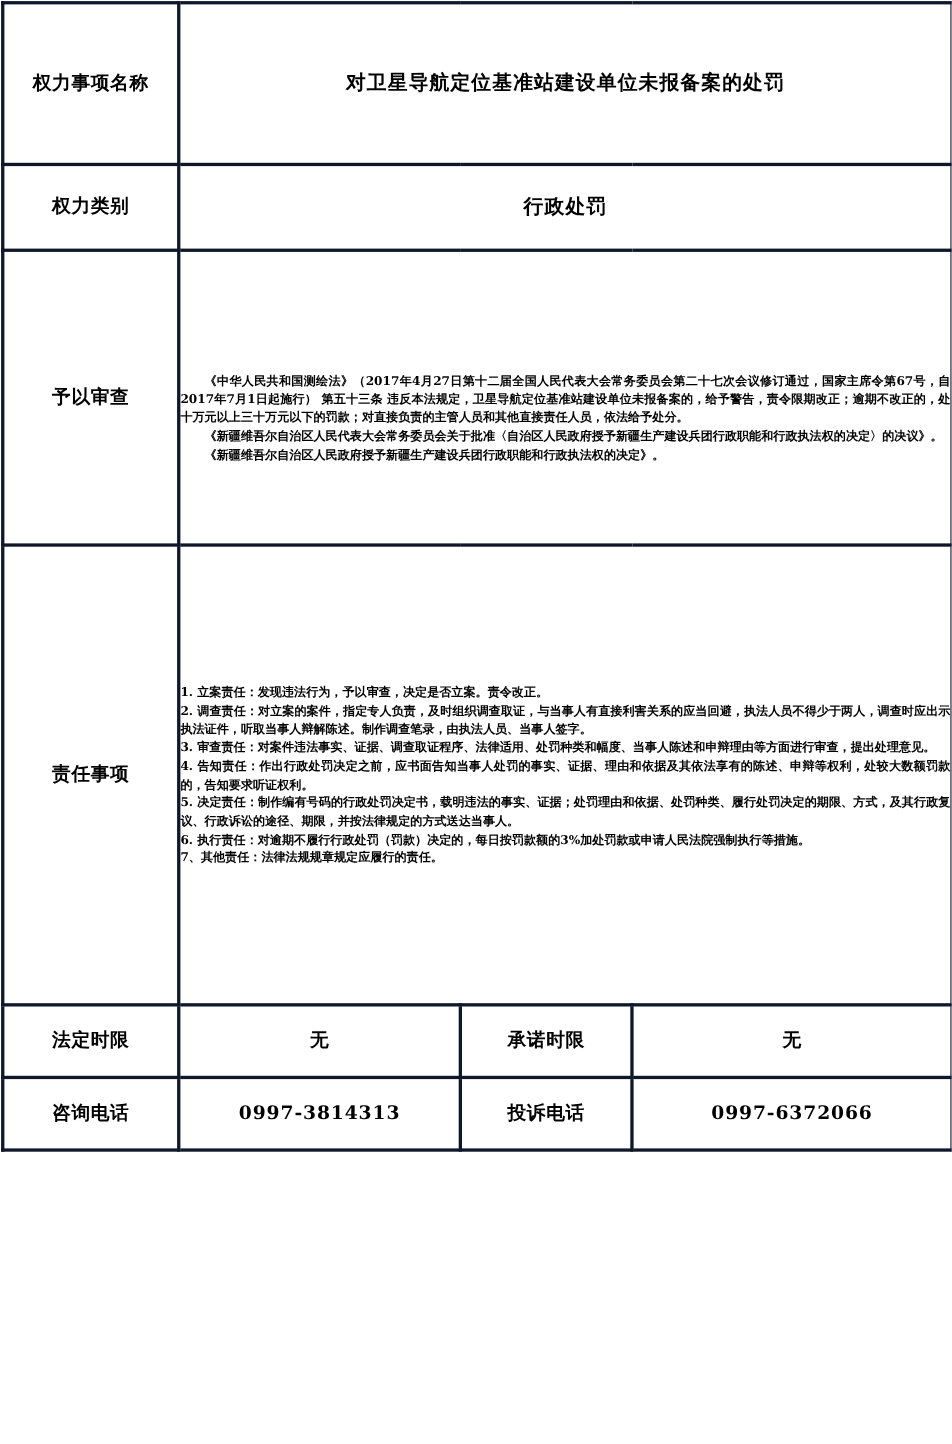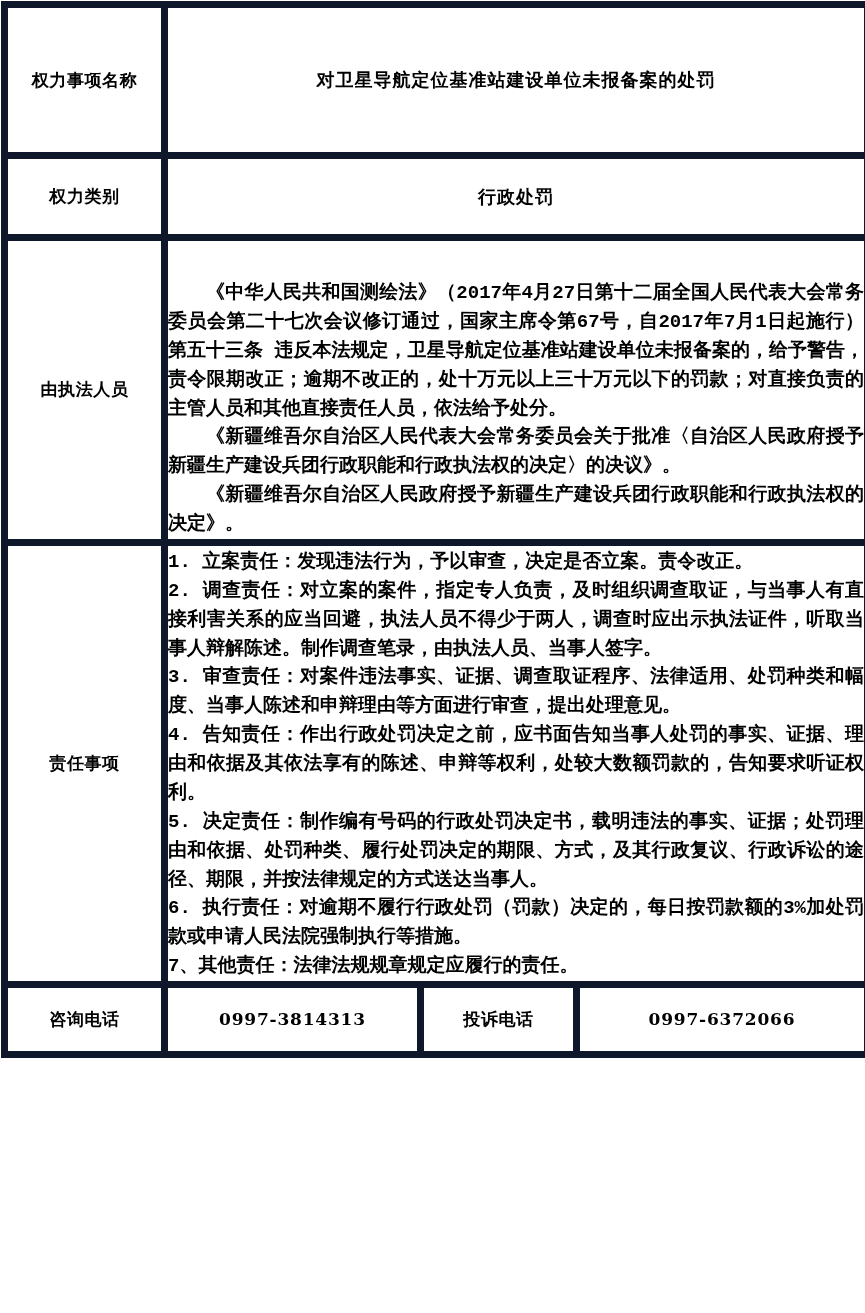--- a/index.html
+++ b/index.html
@@ -20,21 +20,21 @@
     height: 1313px;
     box-sizing: border-box;
   }
   table.power-table {
     border-collapse: collapse;
     table-layout: fixed;
     width: 863px;
     margin: 1px 0 0 1px;
   }
   table.power-table td {
-    border: 7px solid #0f172a;
+    border: 3px solid #0f172a;
     padding: 0;
     vertical-align: middle;
     font-weight: bold;
   }
   
   .lbl {
     text-align: center;
     font-size: 17px;
     letter-spacing: 0.6px;
     line-height: 1.35;
@@ -62,27 +62,26 @@
     letter-spacing: 0px;
     line-height: 1.42;
     padding: 5px 4px;
   }
   
   .body-cell {
     vertical-align: top;
     padding: 7px 7px 7px 8px;
   }
   .para {
-    font-size: 19px;
+    font-size: 11px;
     line-height: 1.52;
     text-align: justify;
     text-justify: inter-ideograph;
     letter-spacing: 0px;
     margin: 0;
-    font-family: Liberation Mono, monospace;
   }
   .para.indent {
     text-indent: 2em;
   }
   .para.noindent {
     text-indent: 0;
   }
   .basis-inner { padding-top: 38px; }
   .resp-inner { padding-top: 2px; }
   .empty-cell { }
@@ -104,21 +103,21 @@
         <td class="lbl" style="height:144px">权力事项名称</td>
         <td class="val val-title" colspan="3">对卫星导航定位基准站建设单位未报备案的处罚</td>
       </tr>
 
       <tr>
         <td class="lbl" style="height:75px">权力类别</td>
         <td class="val val-title" colspan="3">行政处罚</td>
       </tr>
 
       <tr>
-        <td class="lbl" style="height:265px">由执法人员</td>
+        <td class="lbl" style="height:265px">予以审查</td>
         <td class="body-cell" colspan="3">
           <div class="basis-inner">
             <p class="para indent">《中华人民共和国测绘法》（2017年4月27日第十二届全国人民代表大会常务委员会第二十七次会议修订通过，国家主席令第67号，自2017年7月1日起施行） 第五十三条 违反本法规定，卫星导航定位基准站建设单位未报备案的，给予警告，责令限期改正；逾期不改正的，处十万元以上三十万元以下的罚款；对直接负责的主管人员和其他直接责任人员，依法给予处分。</p>
             <p class="para indent">《新疆维吾尔自治区人民代表大会常务委员会关于批准〈自治区人民政府授予新疆生产建设兵团行政职能和行政执法权的决定〉的决议》。</p>
             <p class="para indent">《新疆维吾尔自治区人民政府授予新疆生产建设兵团行政职能和行政执法权的决定》。</p>
           </div>
         </td>
       </tr>
 
       <tr>
@@ -132,20 +131,26 @@
             <p class="para noindent">5. 决定责任：制作编有号码的行政处罚决定书，载明违法的事实、证据；处罚理由和依据、处罚种类、履行处罚决定的期限、方式，及其行政复议、行政诉讼的途径、期限，并按法律规定的方式送达当事人。</p>
             <p class="para noindent">6. 执行责任：对逾期不履行行政处罚（罚款）决定的，每日按罚款额的3%加处罚款或申请人民法院强制执行等措施。</p>
             <p class="para noindent">7、其他责任：法律法规规章规定应履行的责任。</p>
           </div>
         </td>
       </tr>
 
 
 
 
+      <tr>
+        <td class="lbl" style="height:63px">法定时限</td>
+        <td class="val">无</td>
+        <td class="lbl">承诺时限</td>
+        <td class="val">无</td>
+      </tr>
 
       <tr>
         <td class="lbl" style="height:63px">咨询电话</td>
         <td class="val val-num">0997-3814313</td>
         <td class="lbl">投诉电话</td>
         <td class="val val-num">0997-6372066</td>
       </tr>
 
 
     </tbody>

